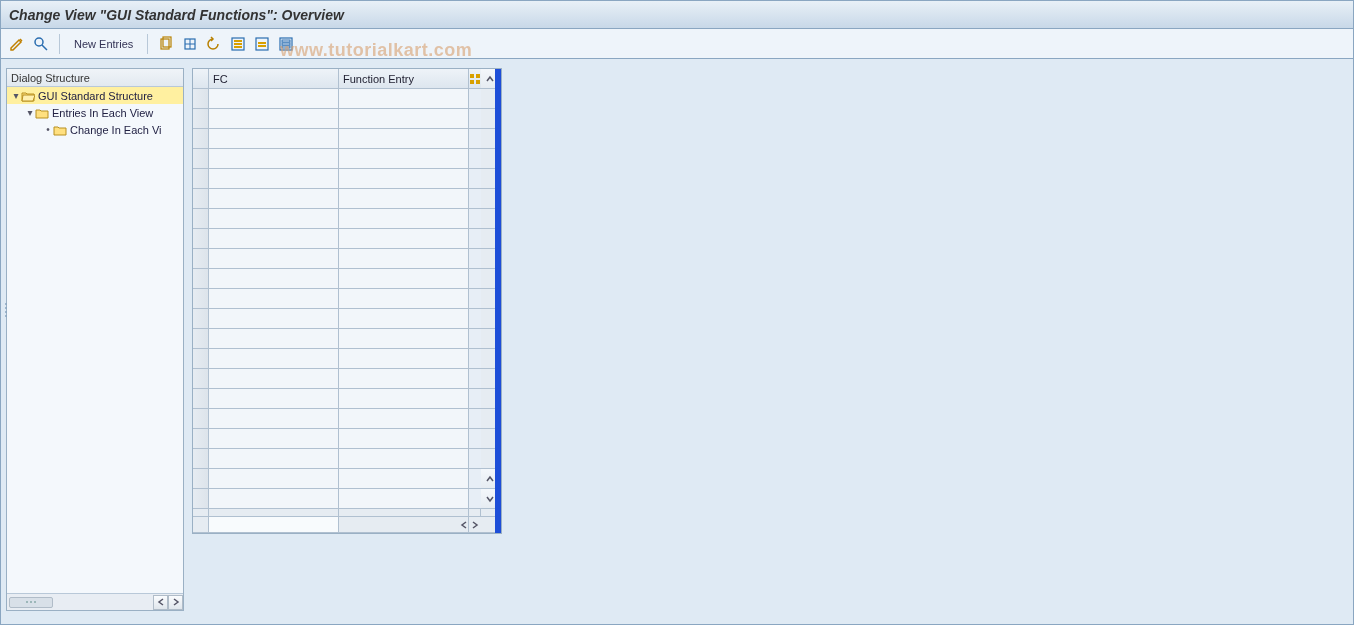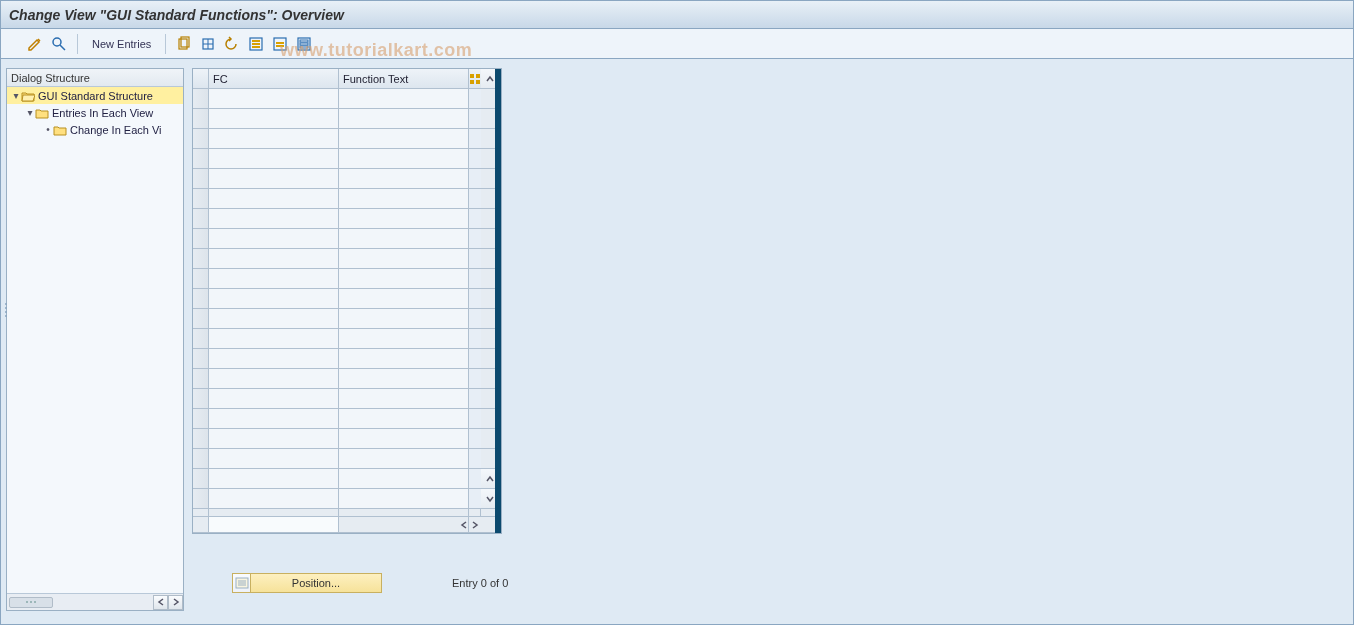--- a/index.html
+++ b/index.html
@@ -15,21 +15,21 @@
     padding-left: 8px;
     font-style: italic; font-weight: bold; font-size: 14px; color: #333;
   }
 
   
   .toolbar {
     height: 30px;
     background: #eef4fa;
     border-bottom: 1px solid #8aa6c1;
     display: flex; align-items: center;
-    padding-left: 24px; gap: 4px;
+    padding-left: 6px; gap: 4px;
     color: #335;
   }
   .toolbar .sep { width: 1px; height: 20px; background: #b8c8d8; margin: 0 4px; }
   .tb-icon {
     width: 20px; height: 20px; display: flex; align-items: center; justify-content: center;
     border-radius: 2px; cursor: pointer;
   }
   .tb-icon svg { width: 16px; height: 16px; }
   .tb-text { padding: 0 6px; height: 20px; display:flex; align-items:center; cursor:pointer; color:#335; }
   .watermark { position:absolute; left:280px; top:40px; font-size:18px; font-weight:bold; color:#d8a070; opacity:0.6; letter-spacing:0.5px; pointer-events:none; }
@@ -62,21 +62,21 @@
   .hbtn svg { width:8px;height:8px; }
   .tree-splitter { position:absolute; left:-4px; top:40%; width:6px; height:50px; display:flex; flex-direction:column; align-items:center; justify-content:center; gap:2px; }
   .tree-splitter i { width:2px;height:2px;background:#8aa6c1;border-radius:50%; }
 
   
   .main-area { flex:1; position:relative; }
 
   
   .table-wrap { position:absolute; left:0; top:0; width:310px; }
   .grid {
-    border:1px solid #9ab0c4; background:#0c4a6e;
+    border:1px solid #9ab0c4; background:#1d4ed8;
     display:grid;
     grid-template-columns: 16px 130px 130px 12px 14px;
     grid-template-rows: 20px repeat(21, 20px) 8px 16px;
   }
   .grid > div { border-right:1px solid #b0c0d0; border-bottom:1px solid #b0c0d0; display:flex; align-items:center; padding-left:4px; }
   .grid .no-rb { border-right:none; }
   .hdr { background:linear-gradient(#eef3f8,#dde6ef); color:#223; }
   .hdr.corner { padding:0; }
   .hdr.config { padding:0; justify-content:center; cursor:pointer; }
   .hdr.config svg { width:12px;height:12px; }
@@ -243,21 +243,21 @@
     </div>
   </div>
 
   <div class="main-area">
 
     <div class="table-wrap">
       <div class="grid" id="grid">
 
         <div class="hdr corner"></div>
         <div class="hdr">FC</div>
-        <div class="hdr">Function Text</div>
+        <div class="hdr">Function Entry</div>
         <div class="hdr config no-rb">
           <svg viewBox="0 0 12 12">
               <rect x="1" y="1" width="4" height="4" fill="#d8a000"></rect>
               <rect x="7" y="1" width="4" height="4" fill="#d8a000"></rect>
               <rect x="1" y="7" width="4" height="4" fill="#d8a000"></rect>
               <rect x="7" y="7" width="4" height="4" fill="#d8a000"></rect>
             </svg>
         </div>
         <div class="vcol no-rb">
             <svg viewBox="0 0 8 8">
@@ -392,30 +392,16 @@
           </div>
           <div class="hscroll-cell no-rb">
             <svg viewBox="0 0 8 8">
               <path d="M2 1 L6 4 L2 7" fill="none" stroke="#556" stroke-width="1.5"></path>
             </svg>
           </div>
           <div class="hspacer no-rb"></div>
         </div>
     </div>
 
-    <div class="bottom-bar">
-      <div class="pos-btn">
-        <span class="pic">
-          <svg viewBox="0 0 14 14">
-              <rect x="1" y="2" width="12" height="10" fill="#f8f4e0" stroke="#9ab0c4"></rect>
-              <line x1="3" y1="5" x2="11" y2="5" stroke="#9ab0c4"></line>
-              <line x1="3" y1="7" x2="11" y2="7" stroke="#9ab0c4"></line>
-              <line x1="3" y1="9" x2="11" y2="9" stroke="#9ab0c4"></line>
-            </svg>
-        </span>
-        <span class="lbl">Position...</span>
-      </div>
-      <span class="entry-text">Entry 0 of 0</span>
-    </div>
 
   </div>
 
 </div>
 
 </body></html>

